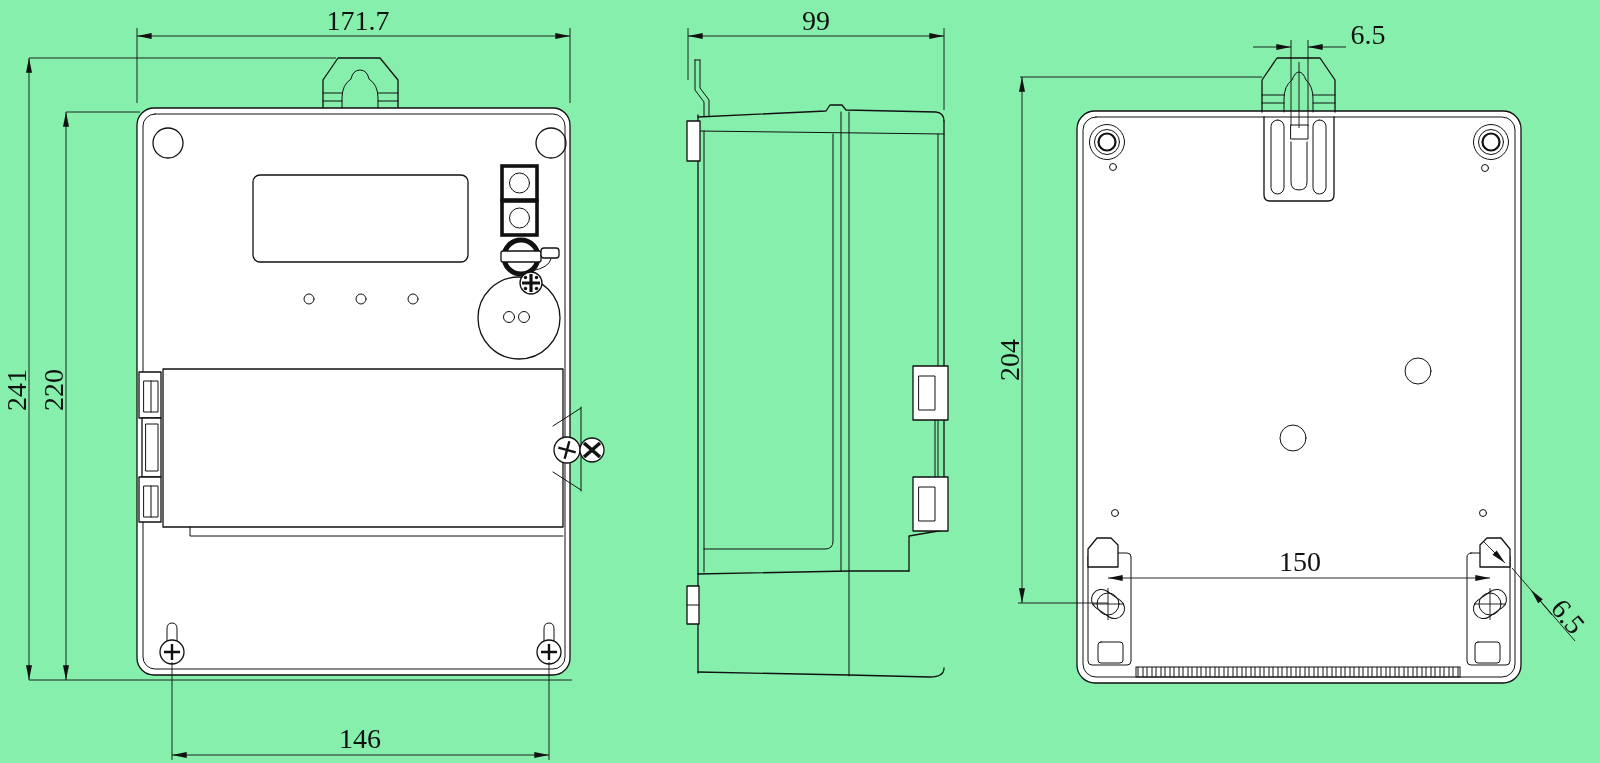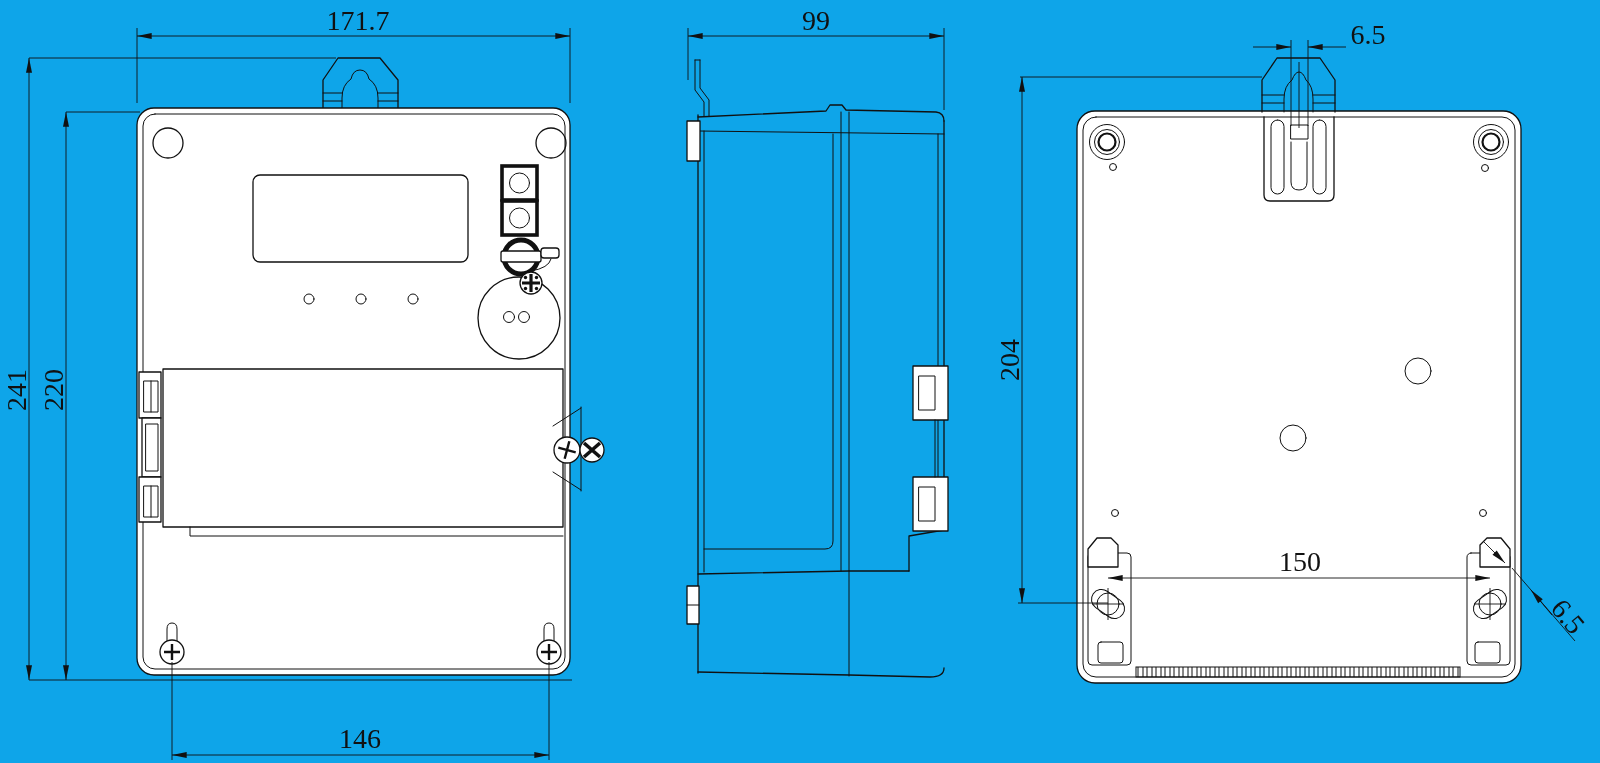--- a/index.html
+++ b/index.html
@@ -1,16 +1,16 @@
 <!DOCTYPE html>
 <html><head>
 <meta charset="utf-8">
 <style>
   html,body{margin:0;padding:0;background:#fff}
-  .page{width:1600px;height:763px;background:#0ea5e9;position:relative;overflow:hidden}
+  .page{width:1600px;height:763px;background:#86efac;position:relative;overflow:hidden}
   svg{display:block}
   .ln{fill:none;stroke:#111;stroke-width:1.3;stroke-linecap:round;stroke-linejoin:round}
   .fn{stroke-width:1}
   .wf{fill:#fff;stroke:#111;stroke-width:1.3;stroke-linejoin:round}
   .thk{fill:#fff;stroke:#111;stroke-width:3.6}
   .dim{fill:none;stroke:#111;stroke-width:0.9}
   .dtx{font-family:"Liberation Serif",serif;font-size:28px;fill:#111;text-anchor:middle}
 </style>
 </head>
 <body>

